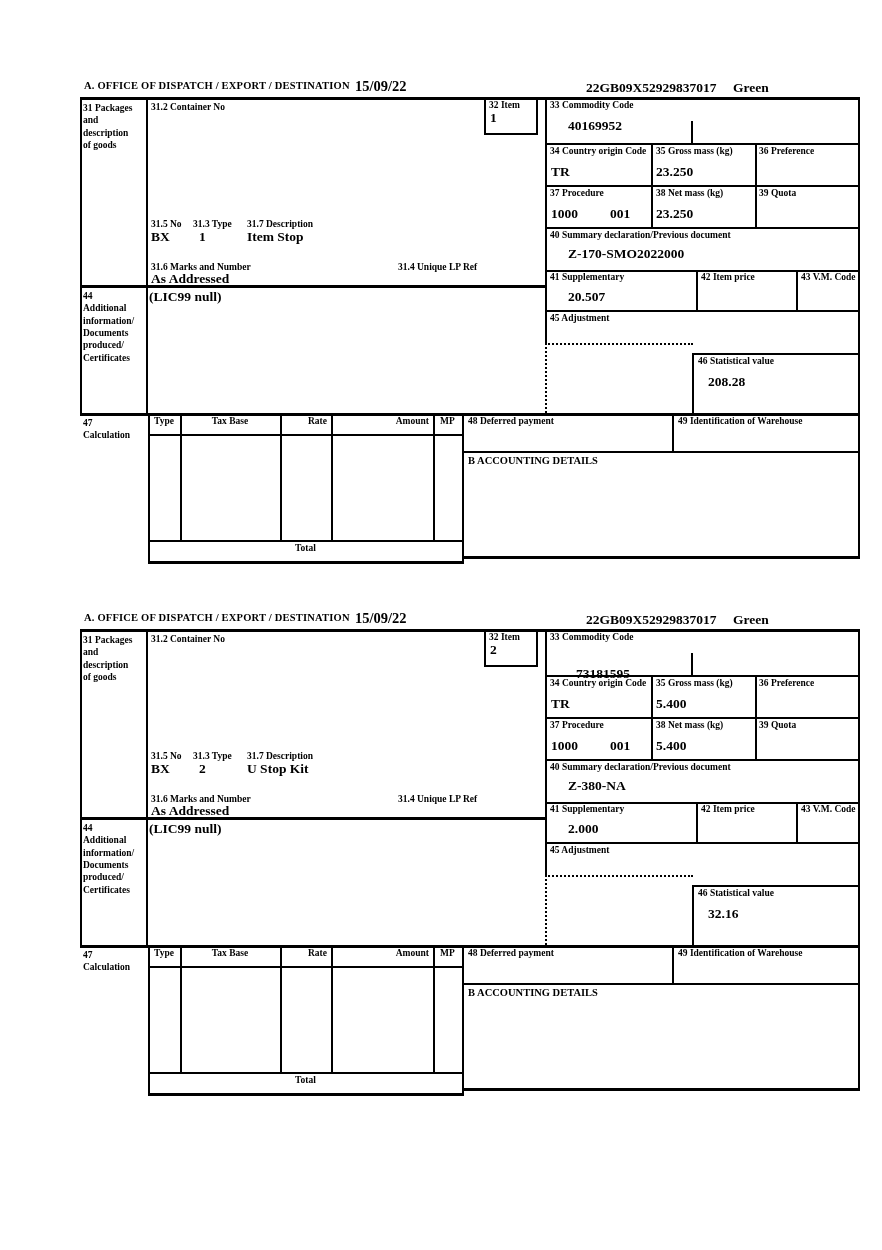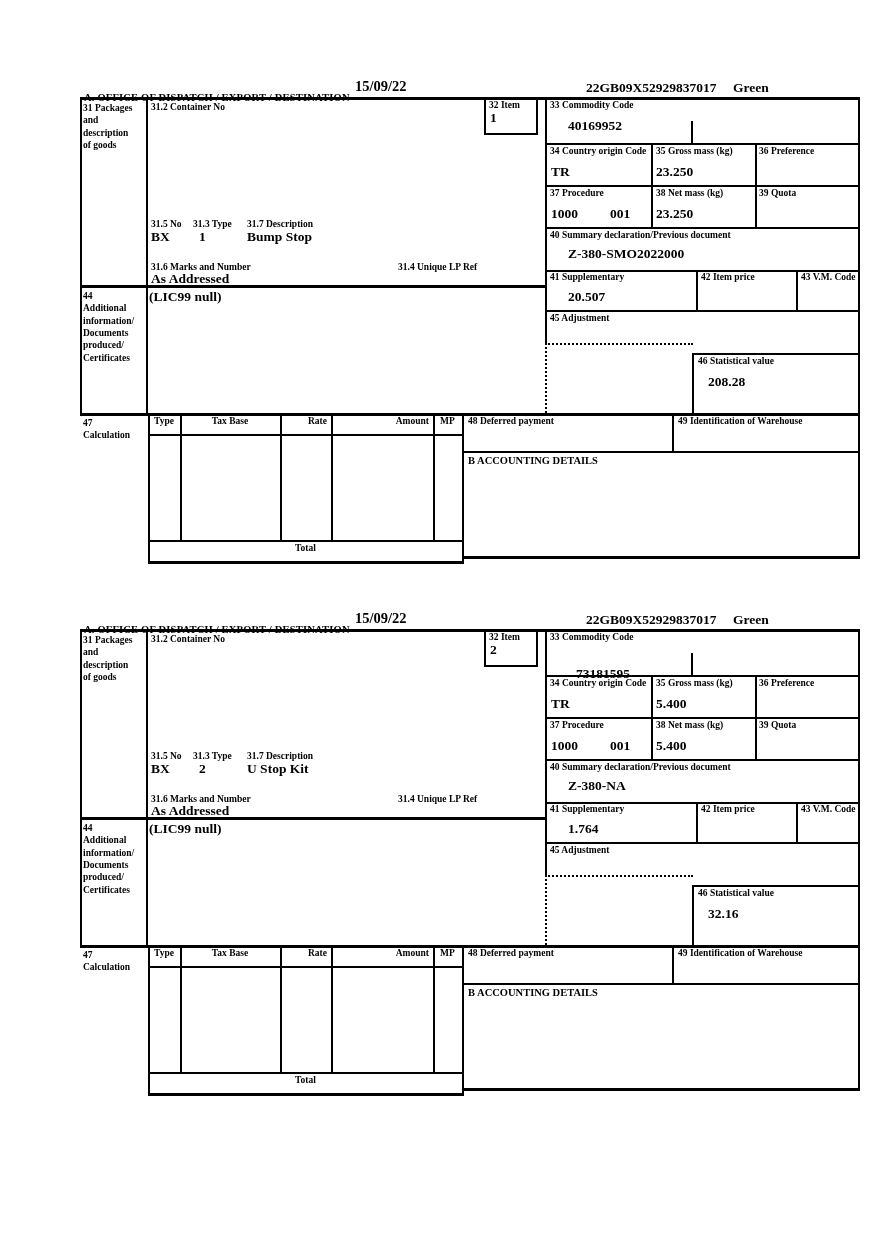--- a/index.html
+++ b/index.html
@@ -3,21 +3,21 @@
 <meta charset="utf-8">
 <style>
   html,body{margin:0;padding:0;background:#ffffff;}
   body{width:882px;height:1250px;position:relative;overflow:hidden;
        font-family:"Liberation Serif","DejaVu Serif",serif;color:#000;}
   .section{position:absolute;left:80px;width:782px;height:486px;}
   .ln{position:absolute;}
   .lbl{position:absolute;font-size:9.5px;font-weight:bold;line-height:1.15;white-space:nowrap;}
   .side-lbl{position:absolute;font-size:9.5px;font-weight:bold;line-height:1.3;white-space:pre-line;}
   .val{position:absolute;font-size:13.5px;font-weight:bold;white-space:nowrap;}
-  .hdr-a{position:absolute;left:4px;top:14px;font-size:10.5px;font-weight:bold;letter-spacing:.2px;}
+  .hdr-a{position:absolute;left:4px;top:2px;font-size:10.5px;font-weight:bold;letter-spacing:.2px;}
   .hdr-date{position:absolute;left:275px;top:0px;font-size:14.5px;font-weight:bold;}
   .hdr-lrn{position:absolute;left:506px;top:2px;font-size:13.5px;font-weight:bold;}
   .hdr-routing{position:absolute;left:653px;top:2px;font-size:13.5px;font-weight:bold;}
   .colhdr{position:absolute;top:338px;font-size:9.5px;font-weight:bold;}
   .b-lbl{position:absolute;font-size:10.5px;font-weight:bold;}
 </style>
 </head>
 <body>
 
 <div id="sections">
@@ -62,21 +62,21 @@
 
     <div class="lbl" style="left:470px;top:110px;">37 Procedure</div>
     <div class="lbl" style="left:576px;top:110px;">38 Net mass (kg)</div>
     <div class="lbl" style="left:679px;top:110px;">39 Quota</div>
     <div class="val" style="left:471px;top:128px;">1000</div>
     <div class="val" style="left:530px;top:128px;">001</div>
     <div class="val" style="left:576px;top:128px;">23.250</div>
     <div class="ln" style="left:465px;top:149px;width:315px;border-top:2px solid #000;"></div>
 
     <div class="lbl" style="left:470px;top:152px;">40 Summary declaration/Previous document</div>
-    <div class="val" style="left:488px;top:168px;">Z-380-SMO2022000</div>
+    <div class="val" style="left:488px;top:168px;">Z-170-SMO2022000</div>
     <div class="ln" style="left:465px;top:192px;width:315px;border-top:2px solid #000;"></div>
 
     <div class="lbl" style="left:470px;top:194px;">41 Supplementary</div>
     <div class="lbl" style="left:621px;top:194px;">42 Item price</div>
     <div class="lbl" style="left:721px;top:194px;">43 V.M. Code</div>
     <div class="val" style="left:488px;top:211px;">20.507</div>
     <div class="ln" style="left:616px;top:192px;height:40px;border-left:2px solid #000;"></div>
     <div class="ln" style="left:716px;top:192px;height:40px;border-left:2px solid #000;"></div>
     <div class="ln" style="left:465px;top:232px;width:315px;border-top:2px solid #000;"></div>
 
@@ -86,21 +86,21 @@
     <div class="ln" style="left:465px;top:265px;height:70px;border-left:2px dotted #000;"></div>
     <div class="ln" style="left:612px;top:275px;width:166px;height:60px;border-left:2px solid #000;border-top:2px solid #000;"></div>
     <div class="lbl" style="left:618px;top:278px;">46 Statistical value</div>
     <div class="val" style="left:628px;top:296px;">208.28</div>
 
     <div class="lbl" style="left:71px;top:141px;">31.5 No</div>
     <div class="lbl" style="left:113px;top:141px;">31.3 Type</div>
     <div class="lbl" style="left:167px;top:141px;">31.7 Description</div>
     <div class="val" style="left:71px;top:151px;">BX</div>
     <div class="val" style="left:119px;top:151px;">1</div>
-    <div class="val" style="left:167px;top:151px;">Bump Stop</div>
+    <div class="val" style="left:167px;top:151px;">Item Stop</div>
     <div class="lbl" style="left:71px;top:184px;">31.6 Marks and Number</div>
     <div class="lbl" style="left:318px;top:184px;">31.4 Unique LP Ref</div>
     <div class="val" style="left:71px;top:193px;">As Addressed</div>
 
     <div class="side-lbl" style="left:3px;top:212px;width:62px;">44
 Additional
 information/
 Documents
 produced/
 Certificates</div>
@@ -179,21 +179,21 @@
     <div class="val" style="left:576px;top:128px;">5.400</div>
     <div class="ln" style="left:465px;top:149px;width:315px;border-top:2px solid #000;"></div>
 
     <div class="lbl" style="left:470px;top:152px;">40 Summary declaration/Previous document</div>
     <div class="val" style="left:488px;top:168px;">Z-380-NA</div>
     <div class="ln" style="left:465px;top:192px;width:315px;border-top:2px solid #000;"></div>
 
     <div class="lbl" style="left:470px;top:194px;">41 Supplementary</div>
     <div class="lbl" style="left:621px;top:194px;">42 Item price</div>
     <div class="lbl" style="left:721px;top:194px;">43 V.M. Code</div>
-    <div class="val" style="left:488px;top:211px;">1.764</div>
+    <div class="val" style="left:488px;top:211px;">2.000</div>
     <div class="ln" style="left:616px;top:192px;height:40px;border-left:2px solid #000;"></div>
     <div class="ln" style="left:716px;top:192px;height:40px;border-left:2px solid #000;"></div>
     <div class="ln" style="left:465px;top:232px;width:315px;border-top:2px solid #000;"></div>
 
     <div class="lbl" style="left:470px;top:235px;">45 Adjustment</div>
 
     <div class="ln" style="left:465px;top:265px;width:148px;border-top:2px dotted #000;"></div>
     <div class="ln" style="left:465px;top:265px;height:70px;border-left:2px dotted #000;"></div>
     <div class="ln" style="left:612px;top:275px;width:166px;height:60px;border-left:2px solid #000;border-top:2px solid #000;"></div>
     <div class="lbl" style="left:618px;top:278px;">46 Statistical value</div>

